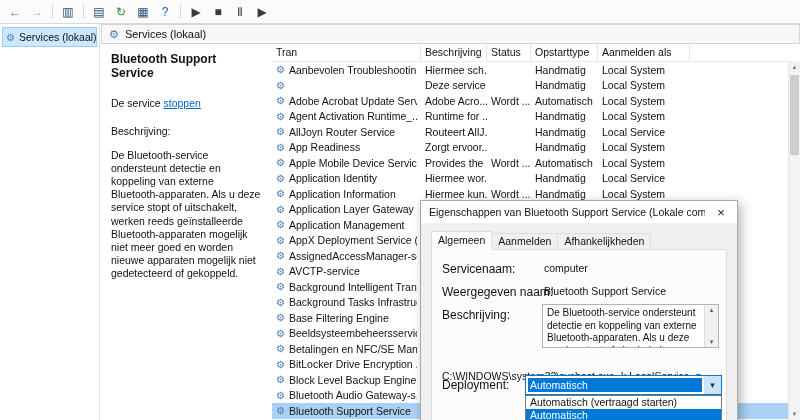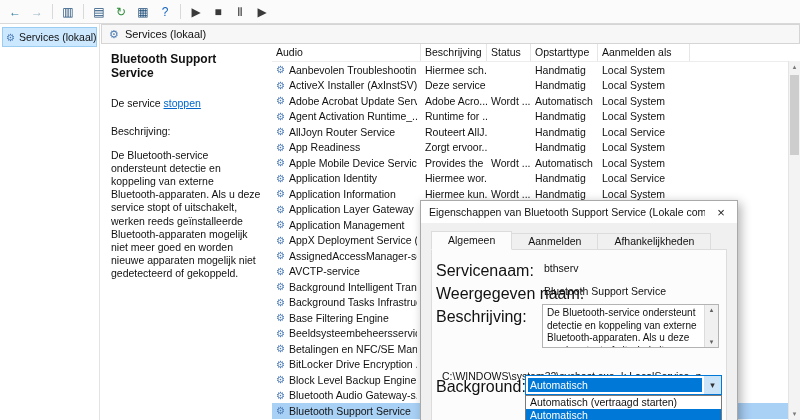--- a/index.html
+++ b/index.html
@@ -49,24 +49,24 @@
   .varr{height:12px;display:flex;align-items:center;justify-content:center;font-size:7px;color:#7a7a7a}
   .varr.down{position:absolute;bottom:0;left:0;right:0}
   .vthumb{position:absolute;left:1px;right:1px;top:14px;height:80px;background:#cdcdcd}
 
   
   .dialog{position:absolute;left:420px;top:200px;width:318px;height:262px;background:#f0f0f0;border:1px solid #a9a9a9;box-shadow:3px 3px 10px rgba(0,0,0,.3);z-index:10;box-sizing:border-box}
   .dlg-title{height:22px;background:#fff;display:flex;align-items:center;padding-left:8px;font-size:10.5px}
   .dlg-title-text{white-space:nowrap;overflow:hidden;flex:1}
   .dlg-close{width:32px;height:22px;display:flex;align-items:center;justify-content:center;font-size:13px;color:#222;cursor:default;flex:none}
   .tabs{position:absolute;left:10px;top:30px;right:10px;height:19px;display:flex;align-items:flex-end;z-index:3}
-  .tab{box-sizing:border-box;height:17px;line-height:15px;padding:0 16px;background:#f0f0f0;border:1px solid #dcdcdc;font-size:10.5px;margin-right:-1px;white-space:nowrap}
+  .tab{box-sizing:border-box;height:17px;line-height:15px;padding:0 6px;background:#f0f0f0;border:1px solid #dcdcdc;font-size:10.5px;margin-right:-1px;white-space:nowrap}
   .tab.active{height:19px;line-height:17px;background:#fcfcfc;border-bottom:1px solid #fcfcfc;position:relative;z-index:4}
   .tabpanel{position:absolute;left:10px;top:48px;right:10px;height:250px;background:#fcfcfc;border:1px solid #dcdcdc;box-sizing:border-box;z-index:2}
-  .f-label{position:absolute;left:4px;font-size:16px;white-space:nowrap}
+  .f-label{position:absolute;left:10px;font-size:12px;white-space:nowrap}
   .f-value{position:absolute;left:112px;font-size:10.5px;white-space:nowrap}
   .descbox{position:absolute;left:110px;right:7px;top:54px;height:44px;background:#fff;border:1px solid #b3b3b3;box-sizing:border-box;overflow:hidden}
   .desc-text{padding:2px 18px 2px 4px;font-size:10px;line-height:12.5px}
   .desc-scroll{position:absolute;right:0;top:0;bottom:0;width:14px;background:#f0f0f0;border-left:1px solid #dcdcdc;box-sizing:border-box}
   .sarr{position:absolute;left:0;right:0;text-align:center;font-size:7px;color:#606060}
   .sarr.up{top:1px}
   .sarr.down{bottom:1px}
   .path-value{position:absolute;left:10px;top:120px;font-size:10.5px;white-space:nowrap}
   .combo{position:absolute;left:93px;top:125px;width:197px;height:20px;background:#fff;border:1px solid #0078d7;box-sizing:border-box;display:flex;align-items:stretch}
   .combo-text{flex:1;background:#0078d7;color:#fff;margin:2px;padding:0 2px;font-size:10.5px;line-height:14px;white-space:nowrap;overflow:hidden}
@@ -113,41 +113,40 @@
 
       <div class="info">
         <div class="info-title">Bluetooth Support Service</div>
         <div class="info-line"><span>De service </span><a class="link">stoppen</a></div>
         <div class="info-desc-label">Beschrijving:</div>
         <div class="info-desc">De Bluetooth-service ondersteunt detectie en koppeling van externe Bluetooth-apparaten. Als u deze service stopt of uitschakelt, werken reeds geïnstalleerde Bluetooth-apparaten mogelijk niet meer goed en worden nieuwe apparaten mogelijk niet gedetecteerd of gekoppeld.</div>
       </div>
 
       <div class="table">
         <div class="thead">
-            <div class="th c-name">Audio</div>
+            <div class="th c-name">Tran</div>
             <div class="th c-desc">Beschrijving</div>
             <div class="th c-status">Status</div>
             <div class="th c-start">Opstarttype</div>
             <div class="th c-logon">Aanmelden als</div>
           </div>
         <div class="tbody">
             <div class="trow">
               <div class="cell c-name">
                 <span class="gear">⚙</span>
                 <span class="nm">Aanbevolen Troubleshootin...</span>
               </div>
               <div class="cell c-desc">Hiermee sch...</div>
               <div class="cell c-status"></div>
               <div class="cell c-start">Handmatig</div>
               <div class="cell c-logon">Local System</div>
             </div>
             <div class="trow">
               <div class="cell c-name">
                 <span class="gear">⚙</span>
-                <span class="nm">ActiveX Installer (AxInstSV)</span>
               </div>
               <div class="cell c-desc">Deze service ...</div>
               <div class="cell c-status"></div>
               <div class="cell c-start">Handmatig</div>
               <div class="cell c-logon">Local System</div>
             </div>
             <div class="trow">
               <div class="cell c-name">
                 <span class="gear">⚙</span>
                 <span class="nm">Adobe Acrobat Update Serv...</span>
@@ -373,33 +372,33 @@
       <span class="dlg-title-text">Eigenschappen van Bluetooth Support Service (Lokale computer)</span>
       <span class="dlg-close">×</span>
     </div>
     <div class="tabs">
         <div class="tab active">Algemeen</div>
         <div class="tab">Aanmelden</div>
         <div class="tab">Afhankelijkheden</div>
       </div>
     <div class="tabpanel">
       <div class="f-label" style="top:12px">Servicenaam:</div>
-      <div class="f-value" style="top:12px">bthserv</div>
+      <div class="f-value" style="top:12px">computer</div>
       <div class="f-label" style="top:35px">Weergegeven naam:</div>
       <div class="f-value" style="top:35px">Bluetooth Support Service</div>
       <div class="f-label" style="top:58px">Beschrijving:</div>
       <div class="descbox">
         <div class="desc-text">De Bluetooth-service ondersteunt detectie en koppeling van externe Bluetooth-apparaten. Als u deze service stopt of uitschakelt, werken</div>
         <div class="desc-scroll">
           <span class="sarr up">▴</span>
           <span class="sarr down">▾</span>
         </div>
       </div>
       <div class="path-value">C:\WINDOWS\system32\svchost.exe -k LocalService -p</div>
-      <div class="f-label" style="top:128px">Background:</div>
+      <div class="f-label" style="top:128px">Deployment:</div>
       <div class="combo">
         <span class="combo-text">Automatisch</span>
         <span class="combo-arrow">▾</span>
       </div>
     </div>
     <div class="ddlist">
         <div class="opt">Automatisch (vertraagd starten)</div>
         <div class="opt selected">Automatisch</div>
       </div>
   </div>

